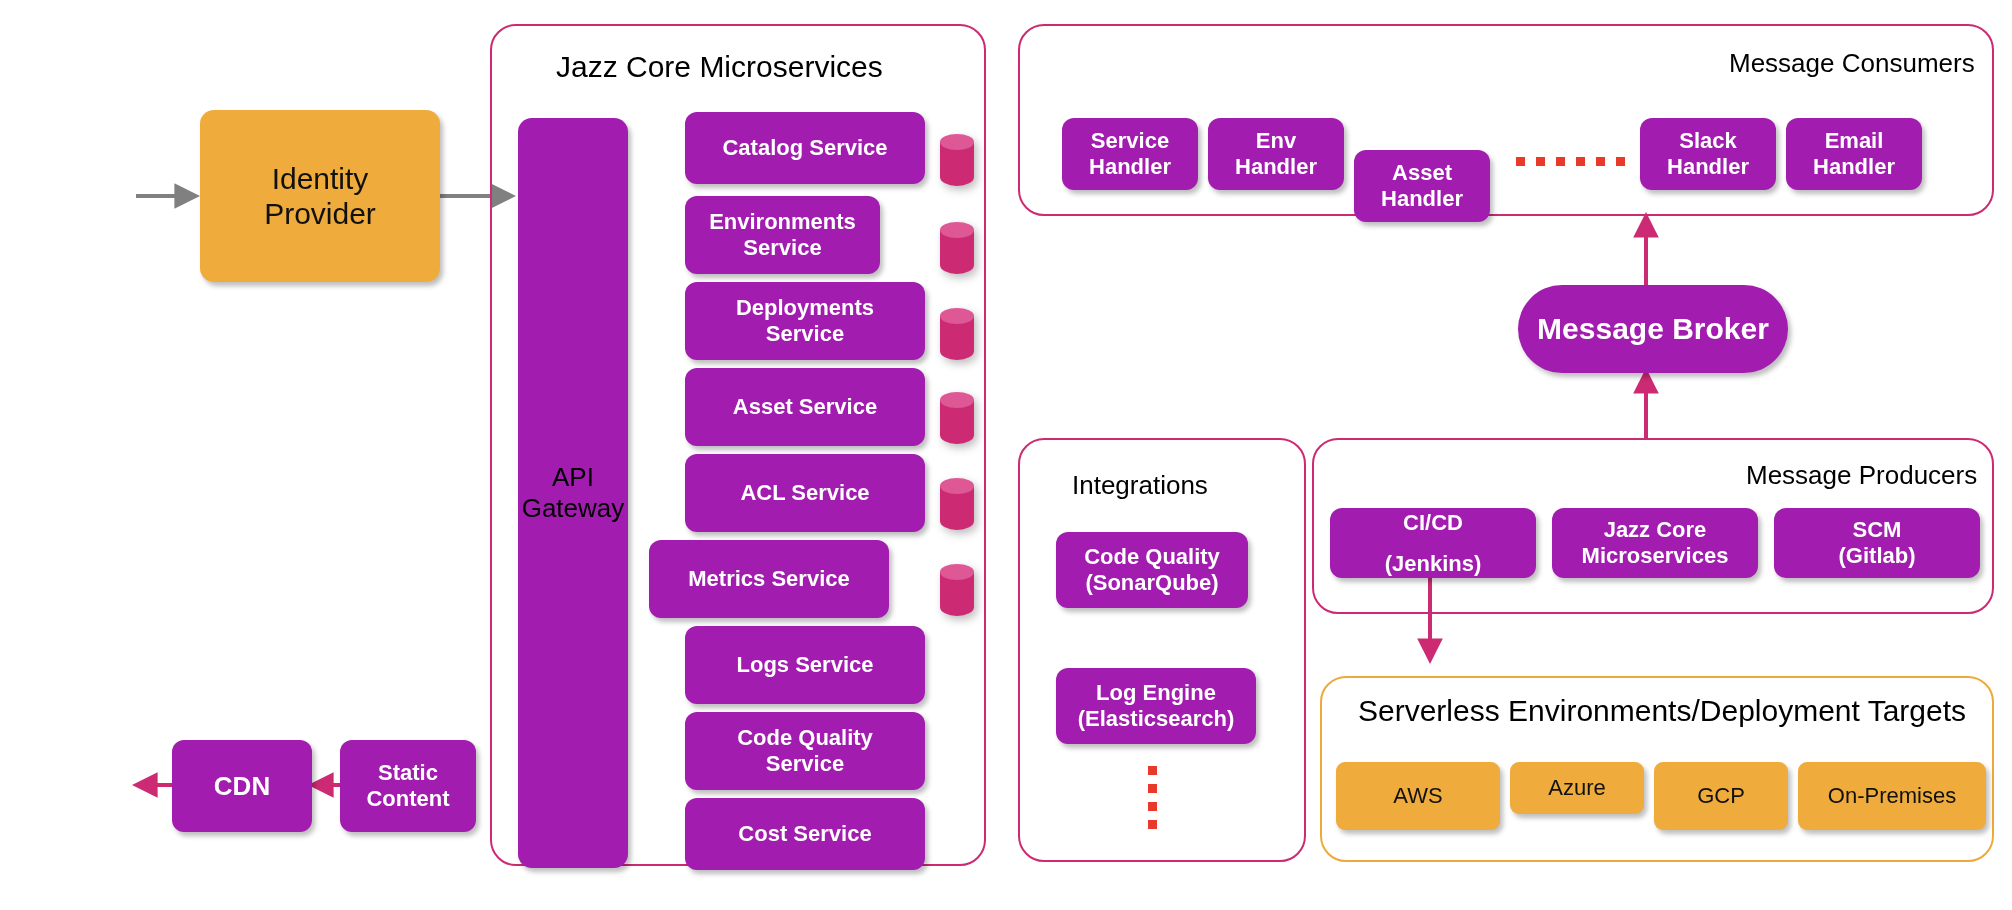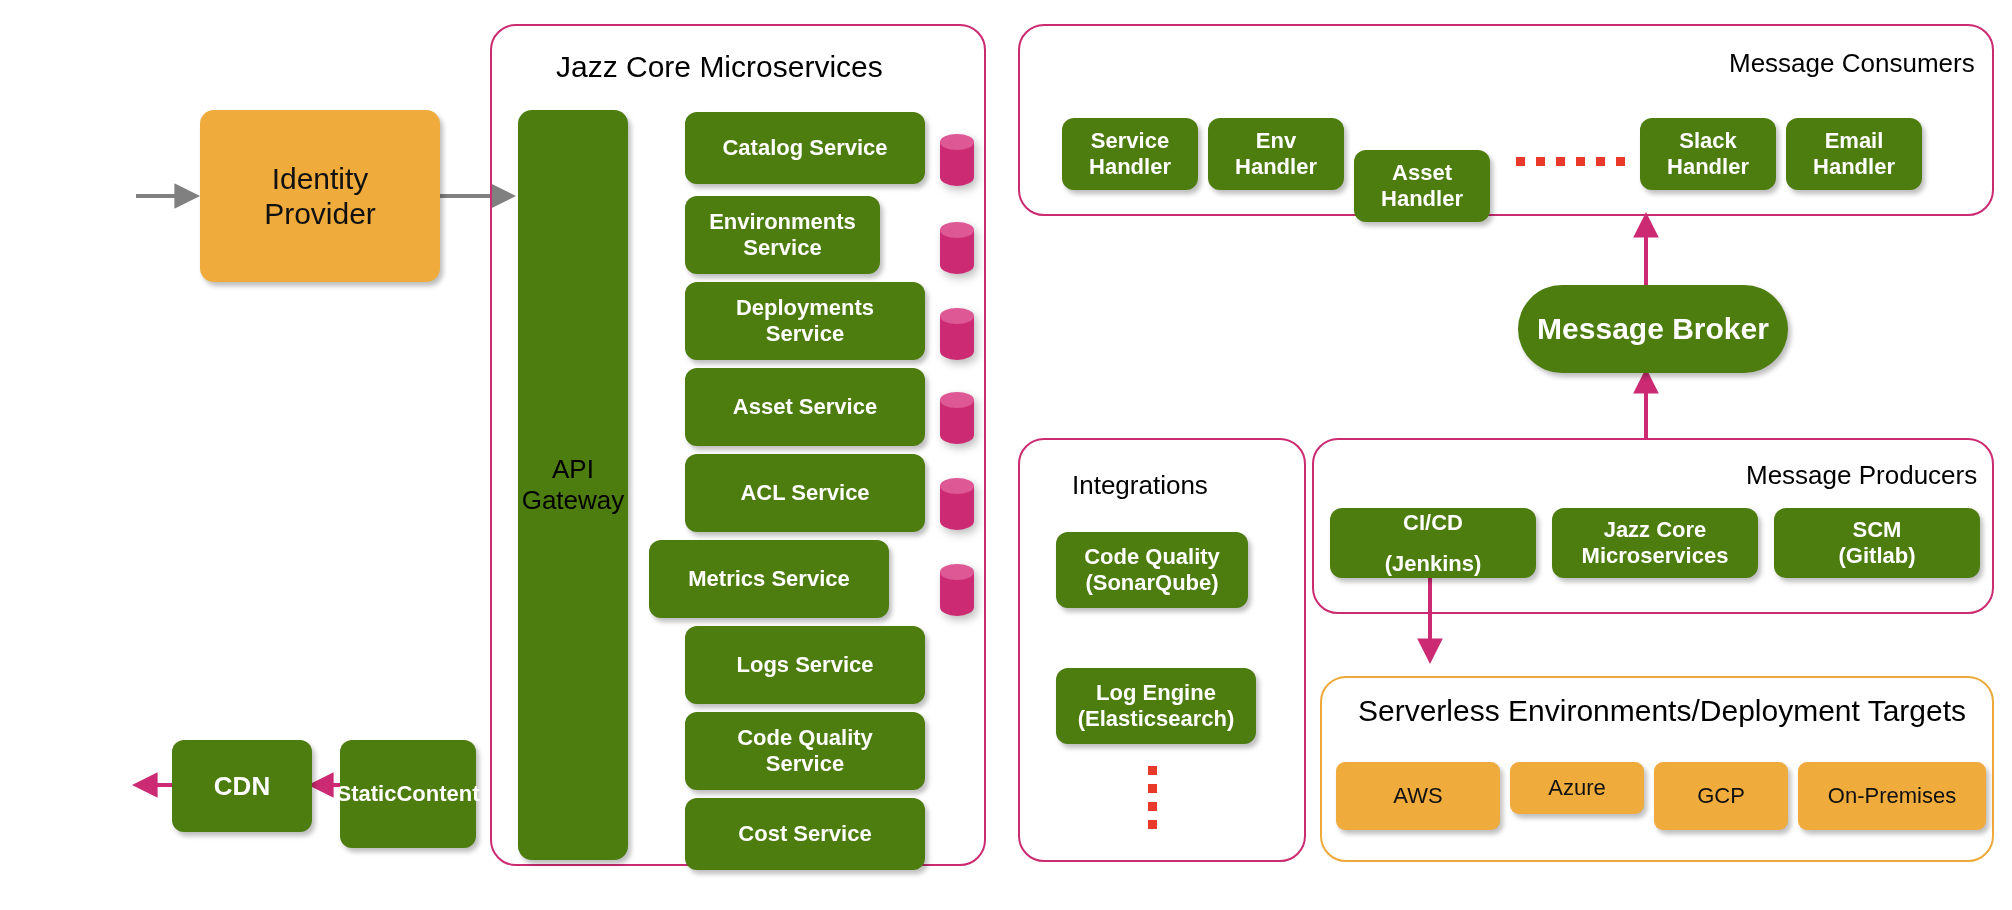--- a/index.html
+++ b/index.html
@@ -25,21 +25,21 @@
     box-sizing: border-box;
     display: flex;
     align-items: center;
     justify-content: center;
     text-align: center;
     line-height: 1.18;
     border-radius: 12px;
     box-shadow: 3px 4px 5px rgba(0,0,0,0.26);
   }
   .pink {
-    background: #4d7c0f;
+    background: #a21caf;
     color: #ffffff;
     font-weight: bold;
   }
   .yellow {
     background: #f2c13c;
     color: #111111;
   }
   .orange {
     background: #efac3c;
     color: #111111;
@@ -146,29 +146,29 @@
 
   <div class="node orange t-24" style="left:200px; top:110px; width:240px; height:172px; flex-direction:column; border-radius:14px;">
     <span>Identity</span>
     <span>Provider</span>
   </div>
 
   <div class="node pink t-20" style="left:172px; top:740px; width:140px; height:92px;">
     <span>CDN</span>
   </div>
 
-  <div class="node pink t-17" style="left:340px; top:740px; width:136px; height:108px; flex-direction:row;">
+  <div class="node pink t-17" style="left:340px; top:740px; width:136px; height:92px; flex-direction:column;">
     <span>Static</span>
     <span>Content</span>
   </div>
 
   <div class="group" style="left:490px; top:24px; width:496px; height:842px;"></div>
   <div class="title-center t-24" style="left:556px; top:50px;">Jazz Core Microservices</div>
 
-  <div class="node pink t-20" style="left:518px; top:110px; width:110px; height:750px; flex-direction:column; color:#000; font-weight:normal; border-radius:14px;align-items:center;">
+  <div class="node pink t-20" style="left:518px; top:118px; width:110px; height:750px; flex-direction:column; color:#000; font-weight:normal; border-radius:14px;align-items:center;">
     <span>API</span>
     <span>Gateway</span>
   </div>
 
   <div class="node pink t-17" style="left:685px; top:112px; width:240px; height:72px; flex-direction:column;">
     <span>Catalog Service</span>
   </div>
   <div class="cylinder" style="left:940px; top:134px;">
     <div class="cyl-body"></div>
       <div class="cyl-top"></div>

